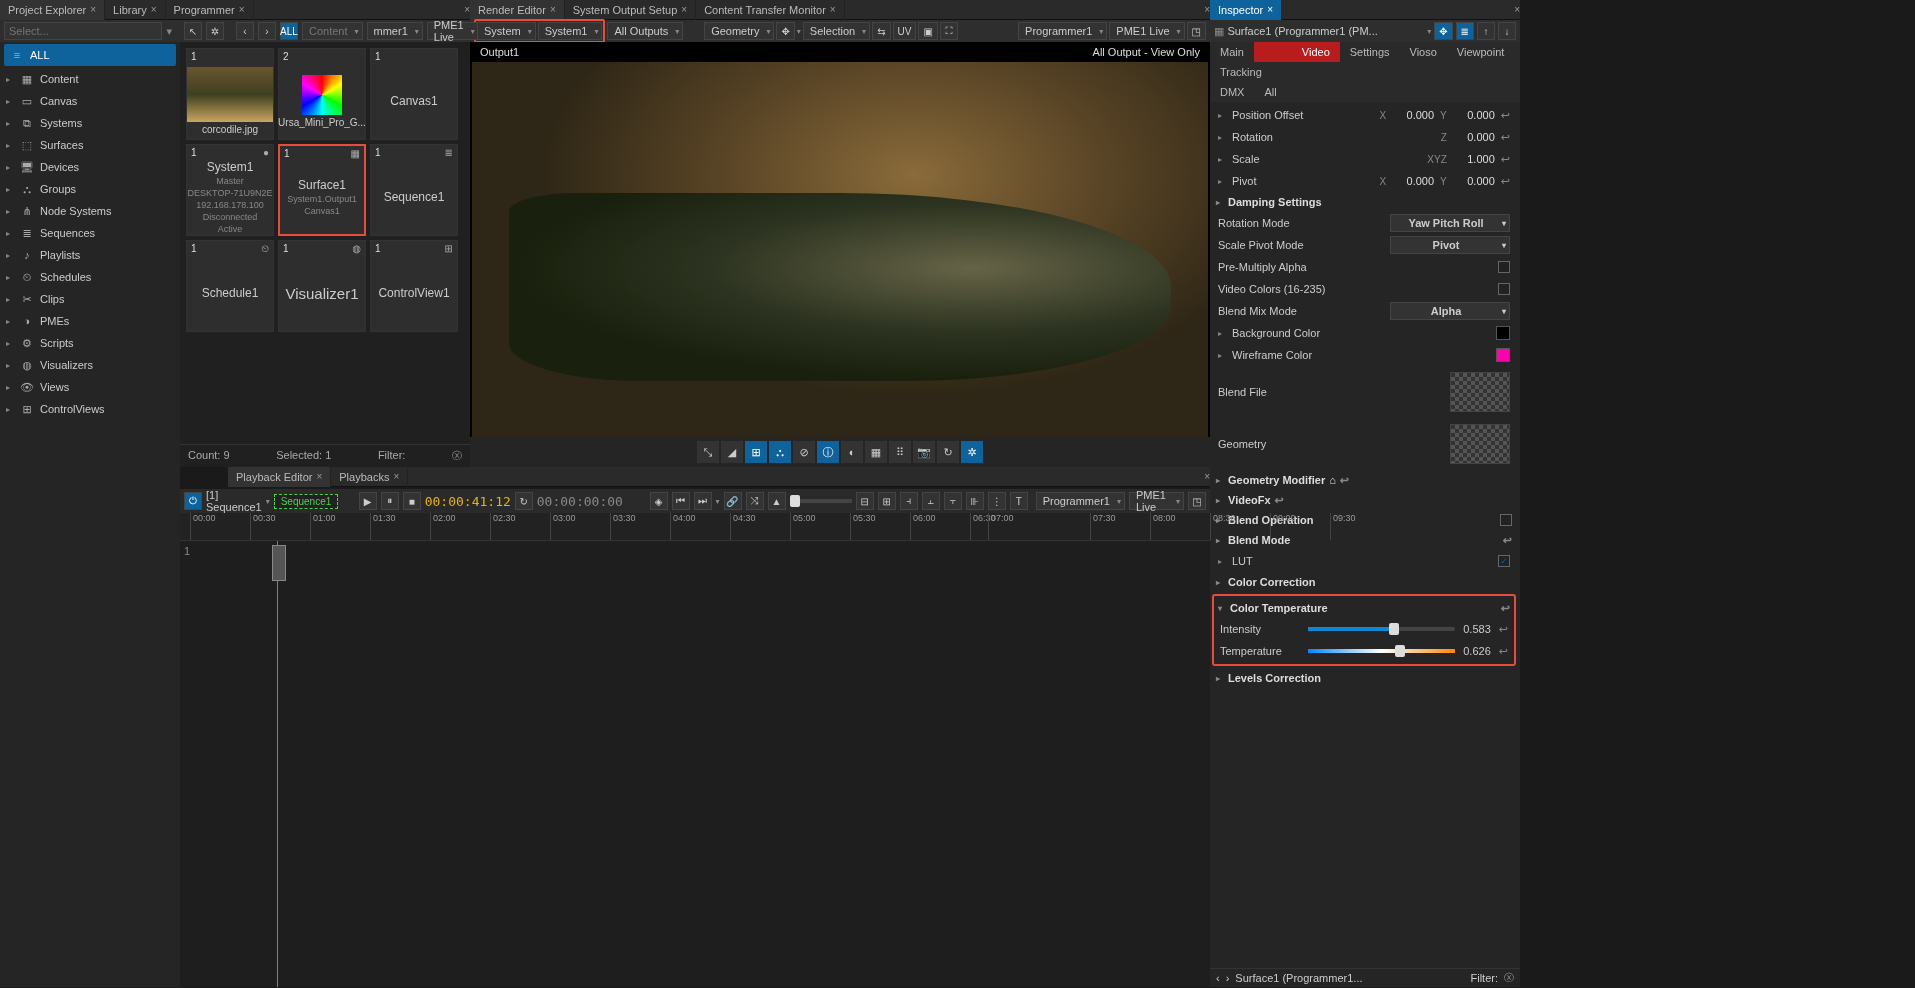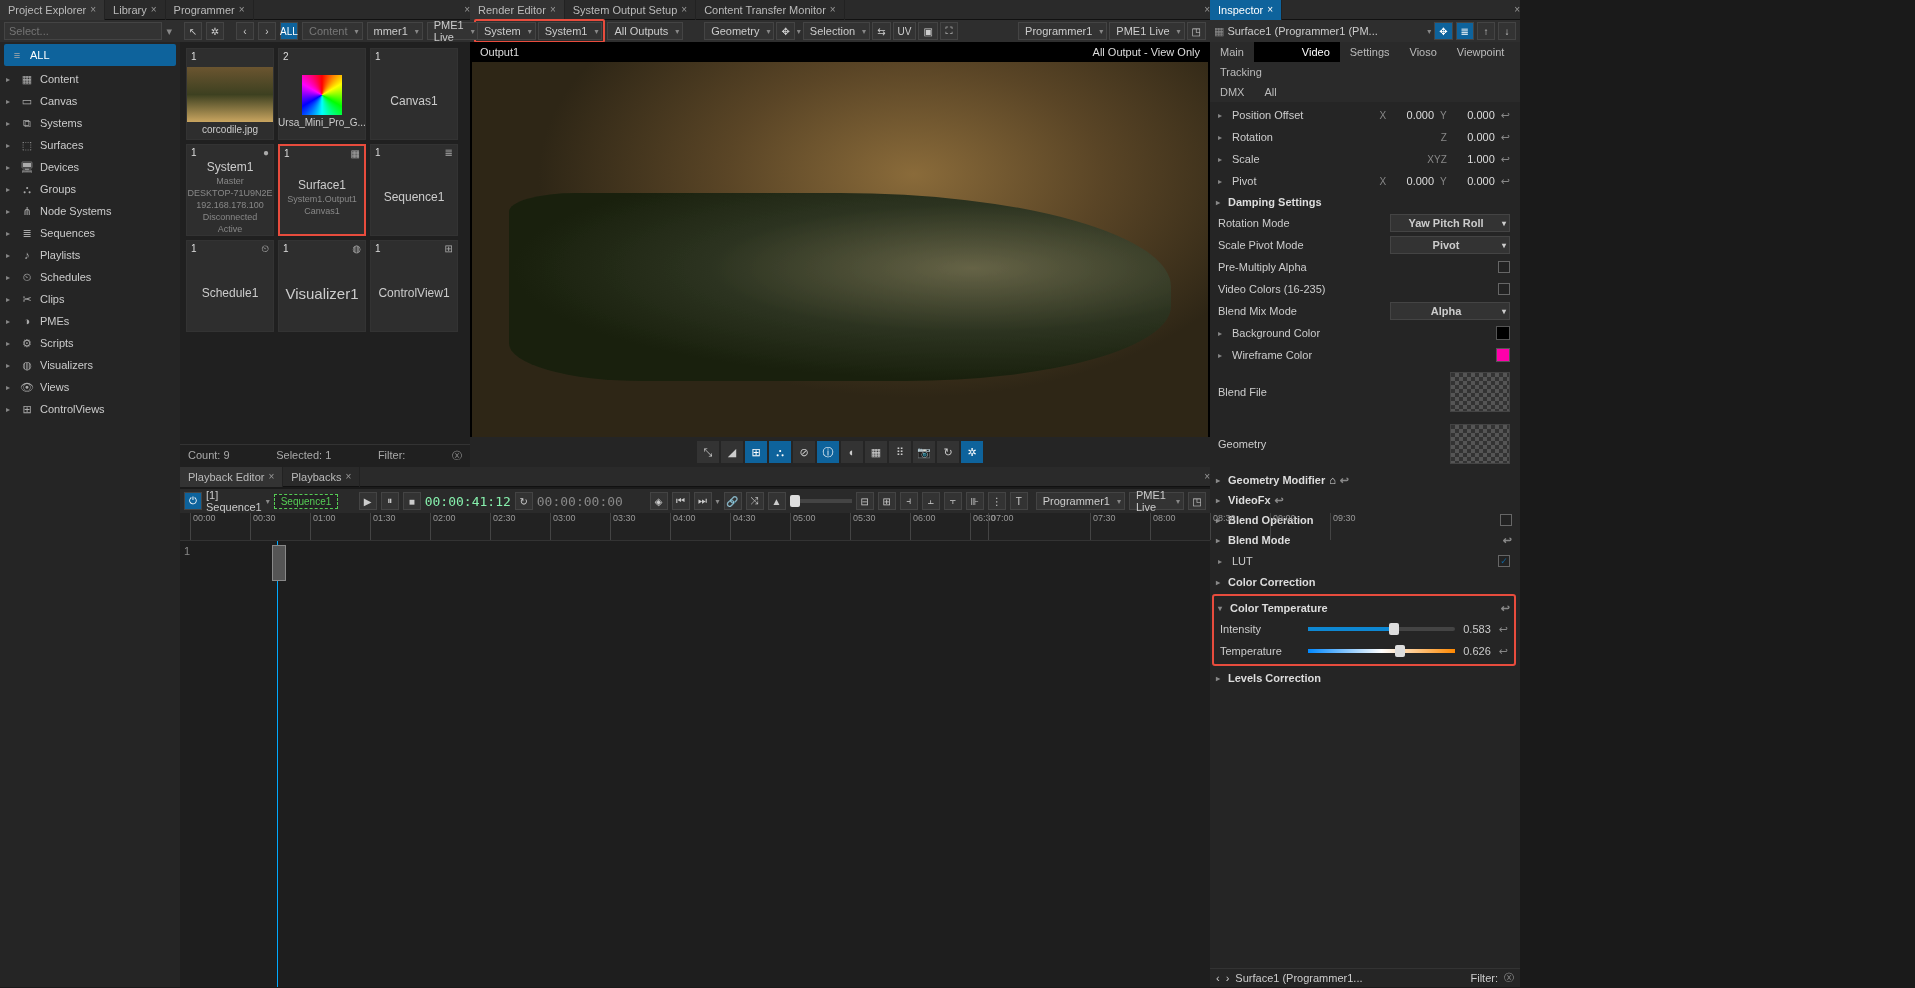--- a/index.html
+++ b/index.html
@@ -18,21 +18,21 @@
 
 #tb-sidebar { grid-column:1/2; grid-row:2; background:#2e2e2e; display:flex; align-items:center; padding:0 4px; }
 #tb-library { grid-column:2/3; grid-row:2; background:#2e2e2e; display:flex; align-items:center; gap:4px; padding:0 4px; }
 #tb-render { grid-column:3/4; grid-row:2; background:#2e2e2e; display:flex; align-items:center; gap:2px; padding:0 4px; }
 #tb-inspector { grid-column:4/5; grid-row:2; background:#2e2e2e; display:flex; align-items:center; gap:3px; padding:0 4px; }
 
 #sidebar { grid-column:1/2; grid-row:3/6; background:#252525; overflow:auto; }
 #library { grid-column:2/3; grid-row:3; background:#202020; display:flex; flex-direction:column; }
 #render { grid-column:3/4; grid-row:3; background:#000; display:flex; flex-direction:column; }
 #inspector { grid-column:4/5; grid-row:3/6; background:#252525; display:flex; flex-direction:column; overflow:hidden; }
-#tabs-bottom { grid-column:2/4; grid-row:4; }
+#tabs-bottom { grid-column:2/4; grid-row:4;margin-left:48px; }
 #timeline { grid-column:2/4; grid-row:5; background:#1e1e1e; display:flex; flex-direction:column; }
 
 .tree-item { display:flex; align-items:center; height:22px; padding-left:6px; gap:6px; cursor:pointer; }
 .tree-item.all { background:#0e639c; color:#fff; margin:2px 4px; border-radius:2px; }
 .chev { font-size:8px; color:#888; width:8px; }
 .ticon { width:14px; height:14px; display:flex; align-items:center; justify-content:center; color:#aaa; font-size:11px; }
 
 .lib-grid { display:grid; grid-template-columns:repeat(3,88px); gap:4px; padding:6px; align-content:start; flex:1; }
 .lib-cell { height:92px; background:#2e2e2e; border:1px solid #333; position:relative; display:flex; flex-direction:column; }
 .lib-cell.selected { border:2px solid #e84c3d; }
@@ -53,21 +53,21 @@
 
 .tb-btn { height:18px; min-width:18px; padding:0 4px; background:#333; display:flex; align-items:center; justify-content:center; color:#ccc; cursor:pointer; font-size:10px; border:1px solid #444; }
 .tb-btn.blue { background:#0e639c; color:#fff; }
 .tb-drop { height:18px; padding:0 14px 0 6px; background:#333; border:1px solid #444; display:flex; align-items:center; position:relative; font-size:11px; }
 .tb-drop::after { content:"▾"; position:absolute; right:3px; font-size:8px; color:#888; }
 .tb-sep { width:1px; height:16px; background:#444; margin:0 2px; }
 .hl-red { border:2px solid #e84c3d !important; border-radius:2px; }
 
 .insp-tabs { display:flex; background:#2a2a2a; flex-wrap:wrap; }
 .insp-tab { padding:4px 10px; cursor:pointer; color:#bbb; }
-.insp-tab.active { background:#000000; color:#fff;padding-left:48px; }
+.insp-tab.active { background:#b91c1c; color:#fff;padding-left:48px; }
 .insp-body { flex:1; overflow-y:auto; padding:2px 4px 2px 2px; }
 .insp-body::-webkit-scrollbar { width:8px; } .insp-body::-webkit-scrollbar-thumb { background:#444; }
 .prop-row { display:flex; align-items:center; height:22px; padding:0 6px; gap:6px; }
 .prop-row .lbl { flex:1; }
 .prop-row .val { min-width:42px; text-align:right; color:#ddd; }
 .prop-row .axis { color:#888; font-size:10px; }
 .prop-section { display:flex; align-items:center; height:20px; padding:0 4px; font-weight:600; color:#ddd; gap:4px; }
 .prop-section .chev { font-size:8px; }
 .reset { color:#888; font-size:11px; cursor:pointer; }
 .chk { width:12px; height:12px; border:1px solid #666; background:#222; }
@@ -556,21 +556,21 @@
 <div id="timeline">
   <div class="tl-toolbar">
     <span class="tb-btn blue">⏻</span>
     <span>[1] Sequence1</span>
         <span style="font-size:8px;color:#888">▾</span>
     <span class="seq-pill">Sequence1</span>
     <span style="width:20px"></span>
     <span class="tb-btn">▶</span>
     <span class="tb-btn">⏸</span>
     <span class="tb-btn">■</span>
-    <span style="font-family:monospace;font-size:13px;color:#86efac">00:00:41:12</span>
+    <span style="font-family:monospace;font-size:13px;color:#eab308">00:00:41:12</span>
     <span class="tb-btn">↻</span>
     <span style="font-family:monospace;font-size:13px;color:#888">00:00:00:00</span>
     <span style="width:30px"></span>
     <span class="tb-btn">◈</span>
     <span class="tb-btn">⏮</span>
     <span class="tb-btn">⏭</span>
     <span style="font-size:8px;color:#888">▾</span>
     <span class="tb-btn">🔗</span>
     <span class="tb-btn">⤨</span>
     <span class="tb-btn">▲</span>

